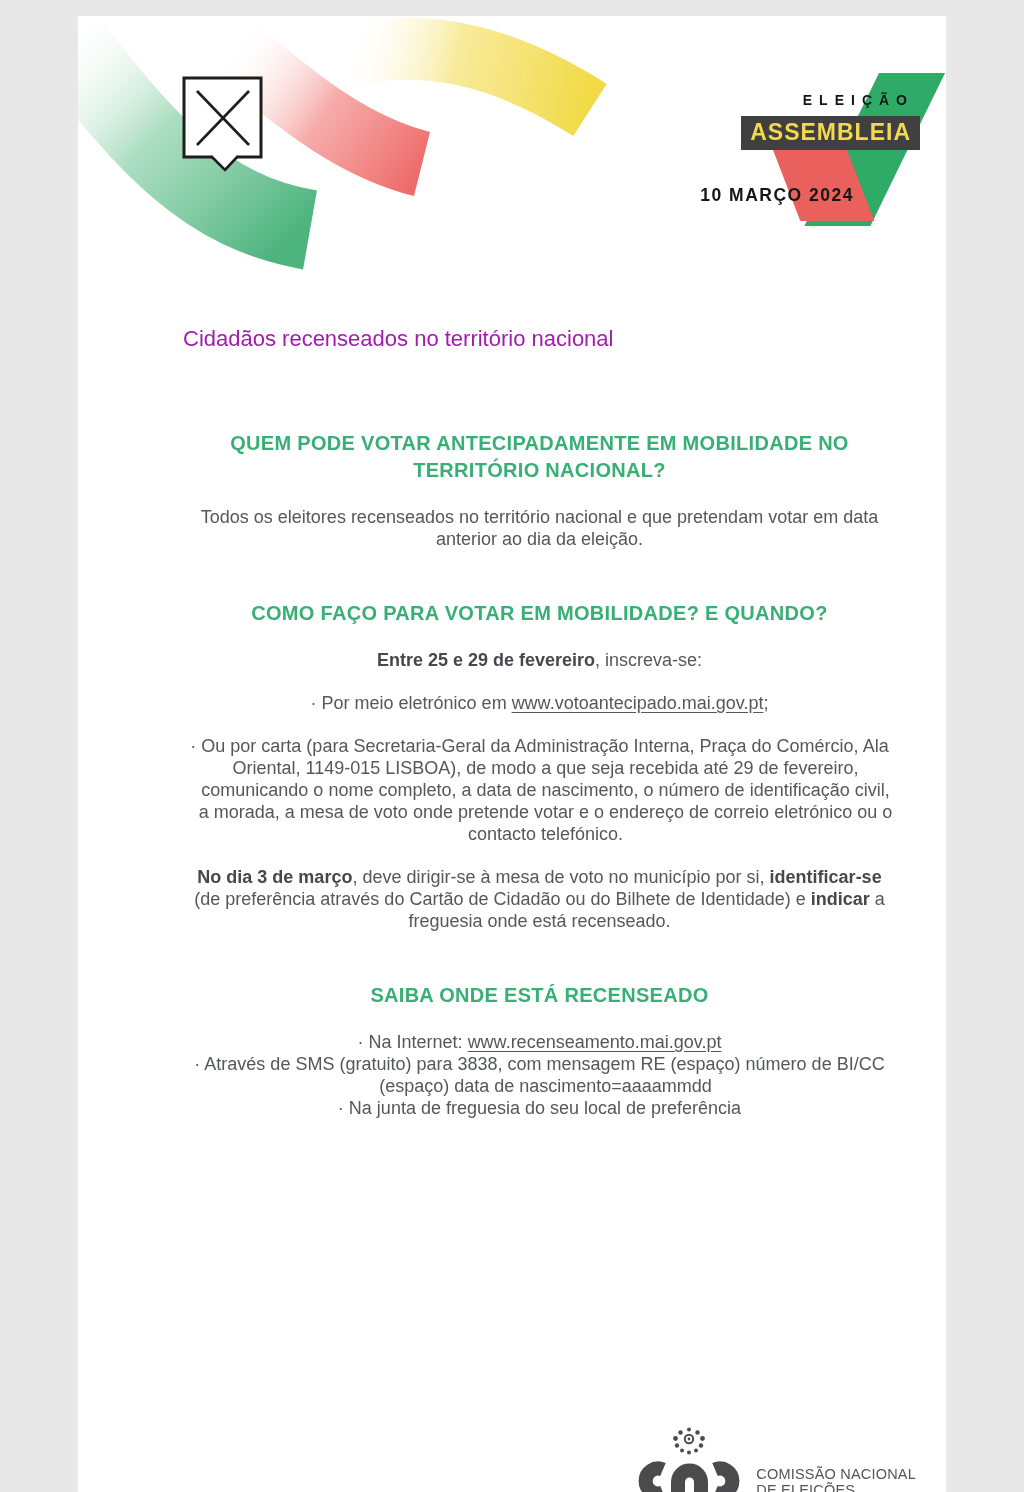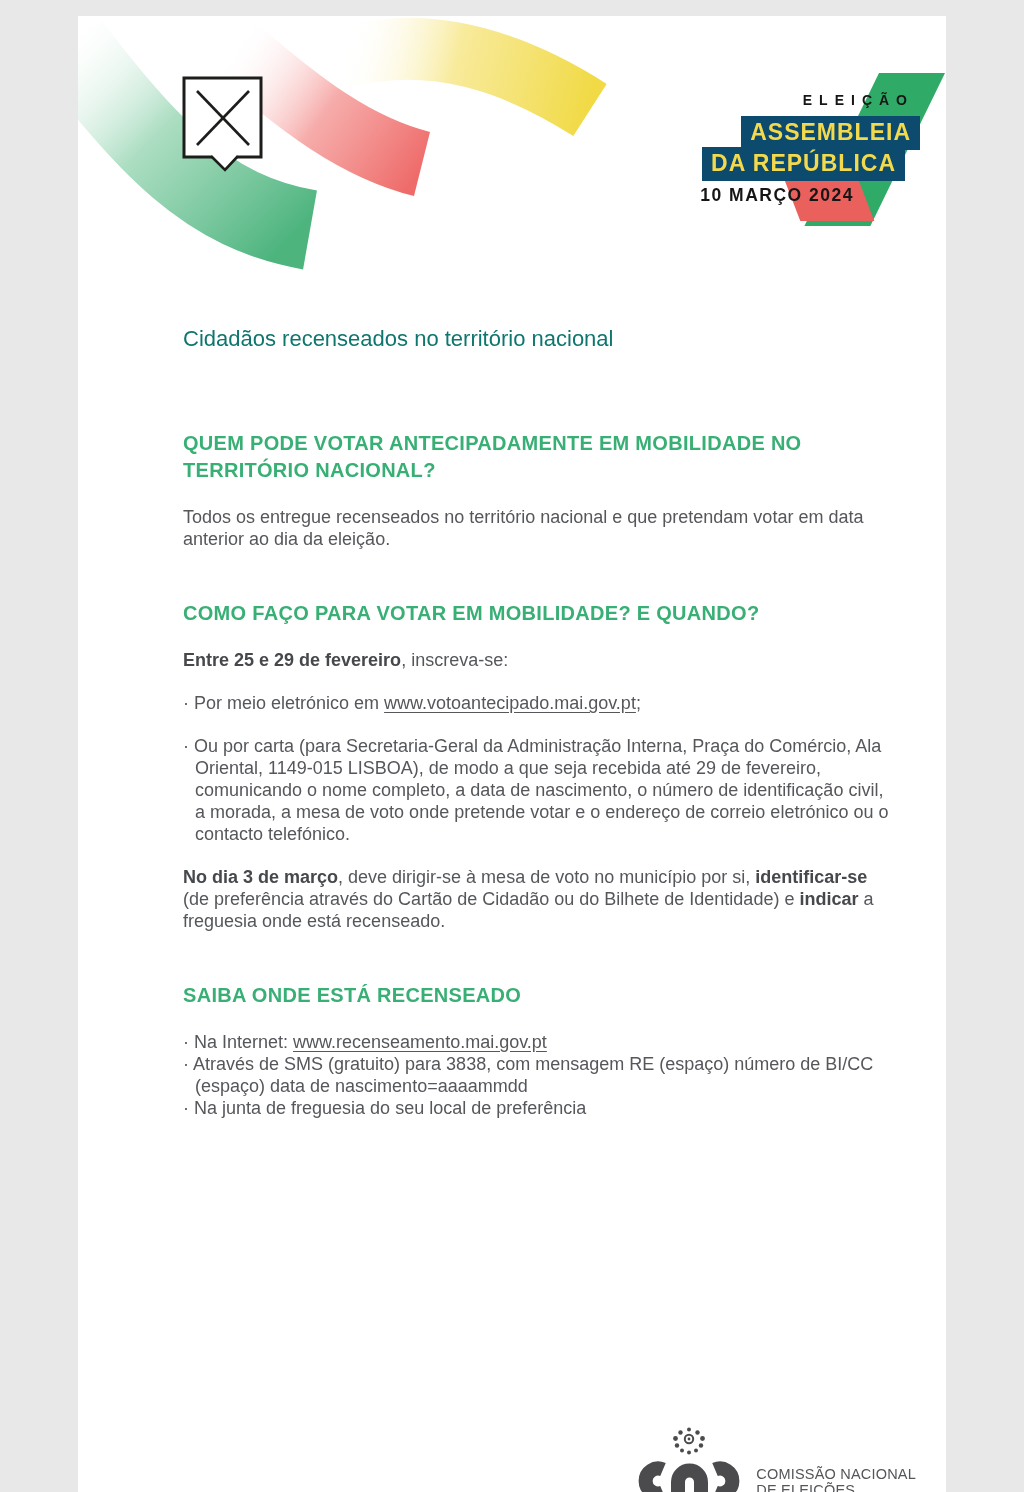--- a/index.html
+++ b/index.html
@@ -33,21 +33,21 @@
     transform: skewX(21deg); transform-origin: top left;
     z-index: 2;
   }
   .logo-eyebrow {
     position: absolute; top: 76px; right: 32px; z-index: 3;
     font-size: 14px; font-weight: 800; letter-spacing: 7px;
     color: #161616; white-space: nowrap;
   }
   .logo-box {
     position: absolute; z-index: 3;
-    background: #0c4a6e; color: #f3d94d;
+    background: #404040; color: #f3d94d;
     font-size: 23px; font-weight: 800; letter-spacing: 1px;
     padding: 3px 9px 4px; white-space: nowrap;
   }
   .logo-box.line1 { top: 100px; right: 26px; }
   .logo-box.line2 { top: 131px; right: 41px; }
   .logo-date {
     position: absolute; top: 169px; right: 92px; z-index: 3;
     font-size: 17.5px; font-weight: 800; letter-spacing: 1.5px;
     color: #161616; white-space: nowrap;
   }
@@ -58,23 +58,23 @@
     padding: 296px 50px 0 105px;
   }
   h1 {
     font-size: 35px; line-height: 1.17; letter-spacing: -0.5px;
     font-weight: 800;
   }
   h1 .t1 { color: #242124; }
   h1 .t2 { color: #38af74; }
   .subtitle {
     margin-top: 16px;
-    font-size: 22px; color: #0f766e; font-weight: 400;
-  }
-  section { margin-top: 50px; }
+    font-size: 22px; color: #a21caf; font-weight: 400;
+  }
+  section { margin-top: 50px; text-align: center; }
   section.first { margin-top: 80px; }
   h2 {
     color: #38af74; font-size: 20px; font-weight: 800;
     letter-spacing: 0.3px; line-height: 1.35;
     margin-bottom: 22px;
   }
   p { font-size: 18px; line-height: 22px; color: #55575b; }
   p + p { margin-top: 21px; }
   p.tight { margin-top: 0; }
   .hang { padding-left: 12px; text-indent: -12px; }
@@ -134,29 +134,28 @@
       <line x1="171" y1="75" x2="119" y2="129" stroke="#1d1d1b" stroke-width="2.6"></line>
       <polygon points="133,139 160,139 147,154" fill="#ffffff"></polygon>
       <path d="M 133,140 L 147,154 L 160,140" fill="none" stroke="#1d1d1b" stroke-width="2.6"></path>
     </g>
   </svg>
 
   <div class="logo-shape green"></div>
   <div class="logo-shape red"></div>
   <div class="logo-eyebrow">ELEIÇÃO</div>
   <div class="logo-box line1">ASSEMBLEIA</div>
-  <div class="logo-box line2">DA REPÚBLICA</div>
   <div class="logo-date">10 MARÇO 2024</div>
 
   <main class="content">
     <p class="subtitle">Cidadãos recenseados no território nacional</p>
 
     <section class="first">
       <h2>QUEM PODE VOTAR ANTECIPADAMENTE EM MOBILIDADE NO TERRITÓRIO NACIONAL?</h2>
-      <p>Todos os entregue recenseados no território nacional e que pretendam votar em data anterior ao dia da eleição.</p>
+      <p>Todos os eleitores recenseados no território nacional e que pretendam votar em data anterior ao dia da eleição.</p>
     </section>
 
     <section>
       <h2>COMO FAÇO PARA VOTAR EM MOBILIDADE? E QUANDO?</h2>
       <p><strong>Entre 25 e 29 de fevereiro</strong><span>, inscreva-se:</span></p>
       <p class="hang"><span>· Por meio eletrónico em </span><a class="link">www.votoantecipado.mai.gov.pt</a><span>;</span></p>
       <p class="hang">· Ou por carta (para Secretaria-Geral da Administração Interna, Praça do Comércio, Ala Oriental, 1149-015 LISBOA), de modo a que seja recebida até 29 de fevereiro, comunicando o nome completo, a data de nascimento, o número de identificação civil, a morada, a mesa de voto onde pretende votar e o endereço de correio eletrónico ou o contacto telefónico.</p>
       <p><strong>No dia 3 de março</strong><span>, deve dirigir-se à mesa de voto no município por si, </span><strong>identificar-se</strong><span> (de preferência através do Cartão de Cidadão ou do Bilhete de Identidade) e </span><strong>indicar</strong><span> a freguesia onde está recenseado.</span></p>
     </section>
 

